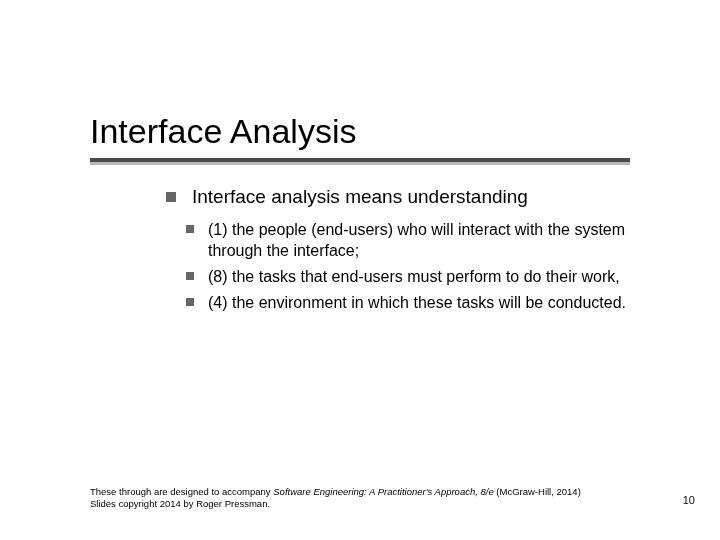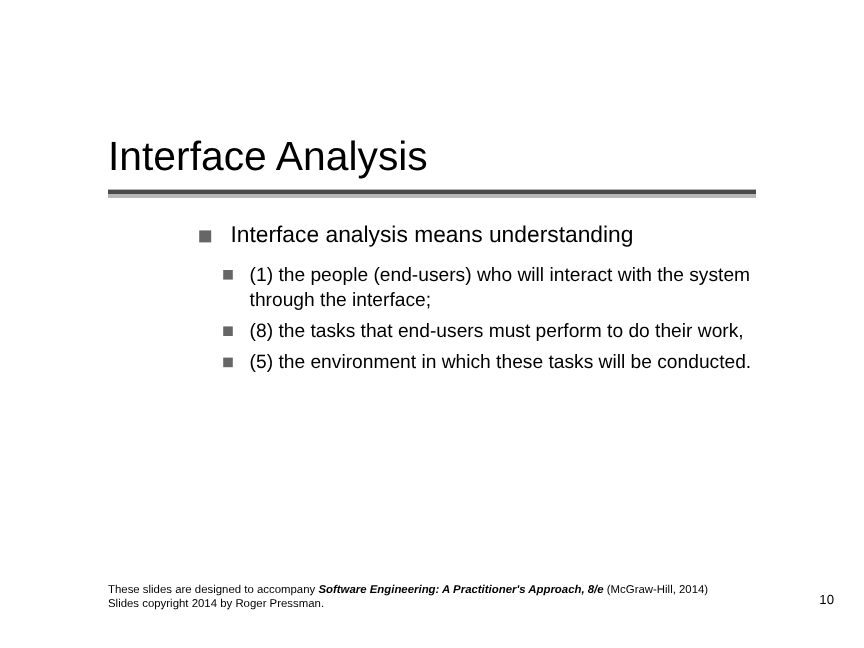--- a/index.html
+++ b/index.html
@@ -93,21 +93,20 @@
     position: absolute;
     left: 90px;
     bottom: 30px;
     width: 510px;
     font-size: 9.5px;
     line-height: 1.25;
     color: #000;
   }
   .footer .src {
     font-style: italic;
-    font-weight: bold;
   }
   .pagenum {
     position: absolute;
     right: 25px;
     bottom: 34px;
     font-size: 11px;
     color: #000;
     margin-top: 19px;
   }
 </style>
@@ -128,24 +127,24 @@
       <div class="lvl2">
         <div class="bullet"></div>
         <div class="text">(1) the people (end-users) who will interact with the system through the interface;</div>
       </div>
       <div class="lvl2">
         <div class="bullet"></div>
         <div class="text">(8) the tasks that end-users must perform to do their work,</div>
       </div>
       <div class="lvl2">
         <div class="bullet"></div>
-        <div class="text"> (5) the environment in which these tasks will be conducted.</div>
+        <div class="text"> (4) the environment in which these tasks will be conducted.</div>
       </div>
     </div>
   </div>
 
   <div class="footer">
-    <span>These slides are designed to accompany </span><span class="src">Software Engineering: A Practitioner's Approach, 8/e</span><span> (McGraw-Hill, 2014) Slides copyright 2014 by Roger Pressman.</span>
+    <span>These through are designed to accompany </span><span class="src">Software Engineering: A Practitioner's Approach, 8/e</span><span> (McGraw-Hill, 2014) Slides copyright 2014 by Roger Pressman.</span>
   </div>
 
   <div class="pagenum">10</div>
 
 </div>
 
 </body></html>

